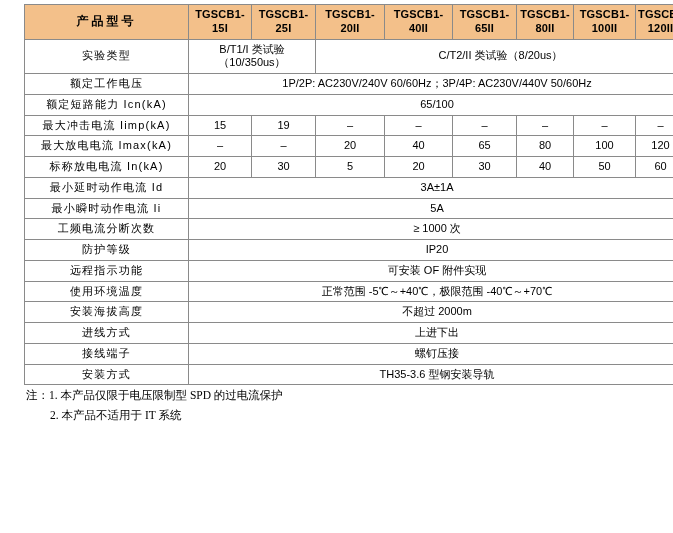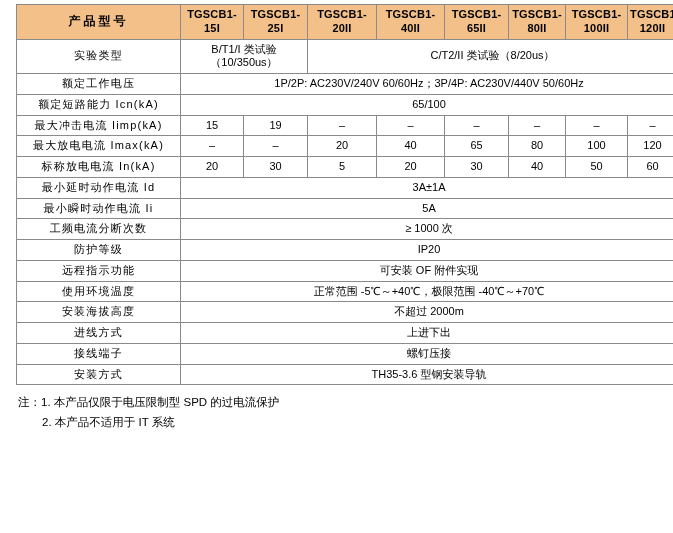--- a/index.html
+++ b/index.html
@@ -12,21 +12,21 @@
     height: 533px;
     font-family: "Liberation Sans", sans-serif;
     color: #000000;
     overflow: hidden;
   }
   .page {
     position: relative;
     width: 673px;
     height: 444px;
     box-sizing: border-box;
-    padding: 4px 6px 0 16px;
+    padding: 4px 6px 0 24px;
   }
   table.spec {
     border-collapse: collapse;
     width: 661px;
     table-layout: fixed;
   }
   table.spec td {
     border: 1px solid #8a8a8a;
     font-size: 11px;
     text-align: center;
@@ -50,24 +50,24 @@
   td.rowlabel {
     font-size: 11.5px;
     letter-spacing: 1.2px;
     padding: 4px 2px;
   }
   td.two-line {
     line-height: 1.35;
     margin-top: 36px;
   }
   .notes {
-    margin-top: 7px;
     font-size: 11.5px;
     line-height: 1.75;
     padding-left: 2px;
+    font-family: Liberation Serif, serif;
   }
   .note-line {
     white-space: nowrap;
   }
 </style>
 </head>
 <body>
 
 <div class="page">
 

